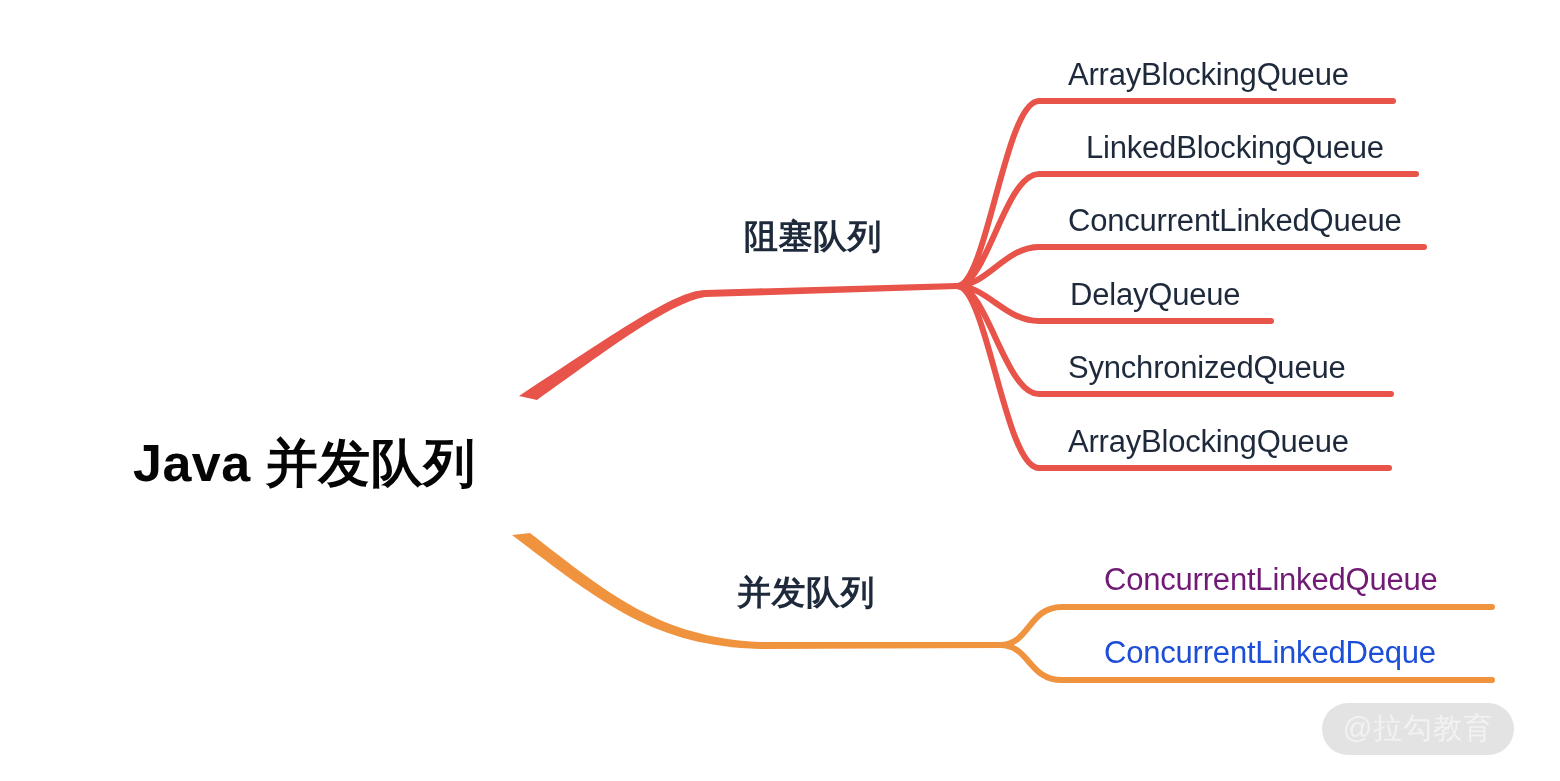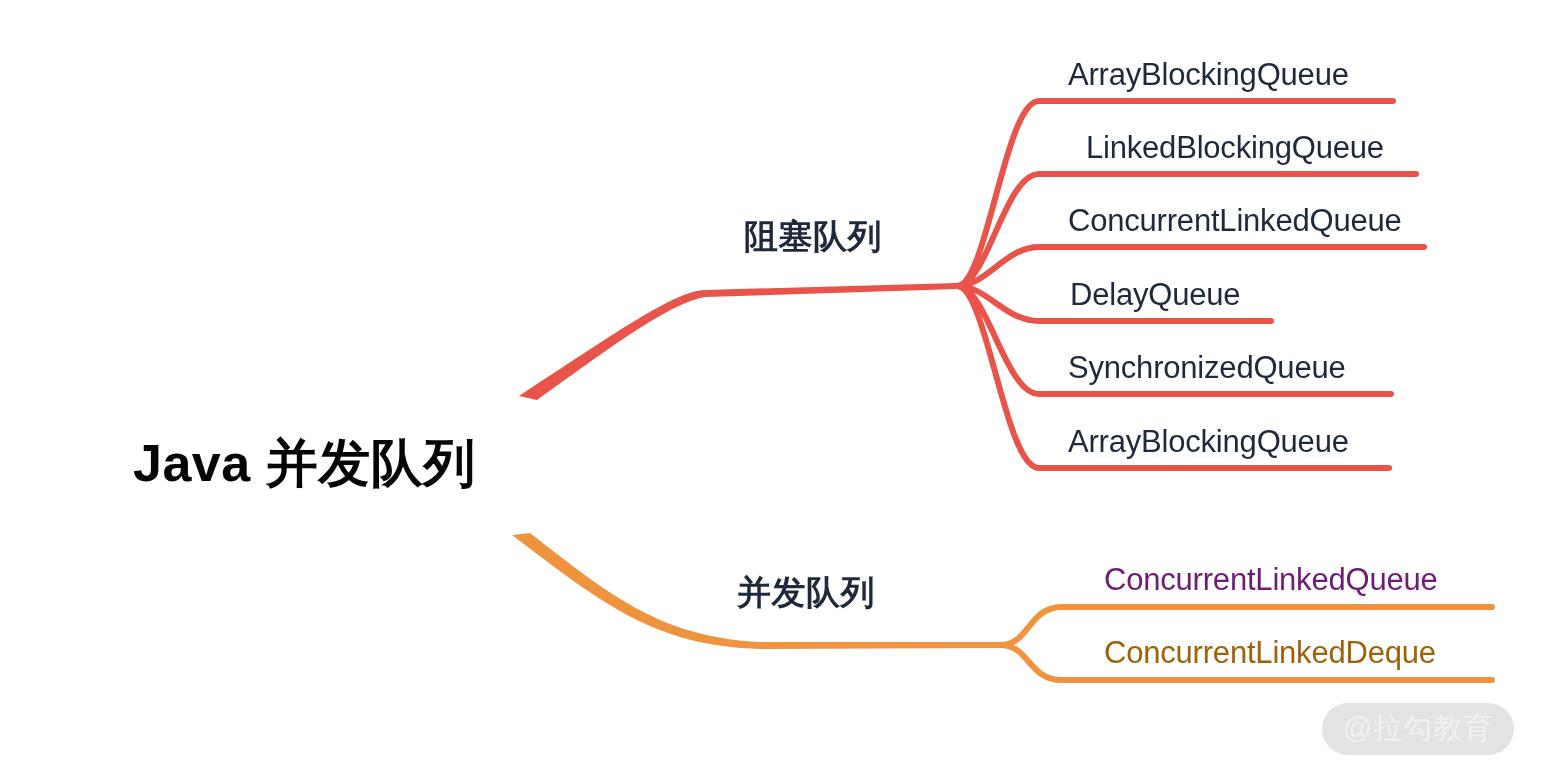--- a/index.html
+++ b/index.html
@@ -90,18 +90,18 @@
   <div class="branch-label" style="left: 737px; top: 575px;">并发队列</div>
 
   <div id="leaf-host">
       <div class="node-label" style="left: 1068px; top: 59px; color: rgb(30, 42, 60);">ArrayBlockingQueue</div>
       <div class="node-label" style="left: 1068px; top: 132px; color: rgb(30, 42, 60); margin-left: 18px;">LinkedBlockingQueue</div>
       <div class="node-label" style="left: 1068px; top: 205px; color: rgb(30, 42, 60);">ConcurrentLinkedQueue</div>
       <div class="node-label" style="left: 1070px; top: 279px; color: rgb(30, 42, 60);">DelayQueue</div>
       <div class="node-label" style="left: 1068px; top: 352px; color: rgb(30, 42, 60);">SynchronizedQueue</div>
       <div class="node-label" style="left: 1068px; top: 426px; color: rgb(30, 42, 60);">ArrayBlockingQueue</div>
       <div class="node-label" style="left: 1104px; top: 564px; color: #701a75;">ConcurrentLinkedQueue</div>
-      <div class="node-label" style="left: 1104px; top: 637px; color: #a16207;">ConcurrentLinkedDeque</div>
+      <div class="node-label" style="left: 1104px; top: 637px; color: #1d4ed8;">ConcurrentLinkedDeque</div>
     </div>
 
   <div class="watermark" style="left: 1322px; top: 703px; width: 192px; height: 52px; background: rgb(227, 227, 227); color: rgb(242, 242, 242);">@拉勾教育</div>
 
 </div>
 
 </body></html>

